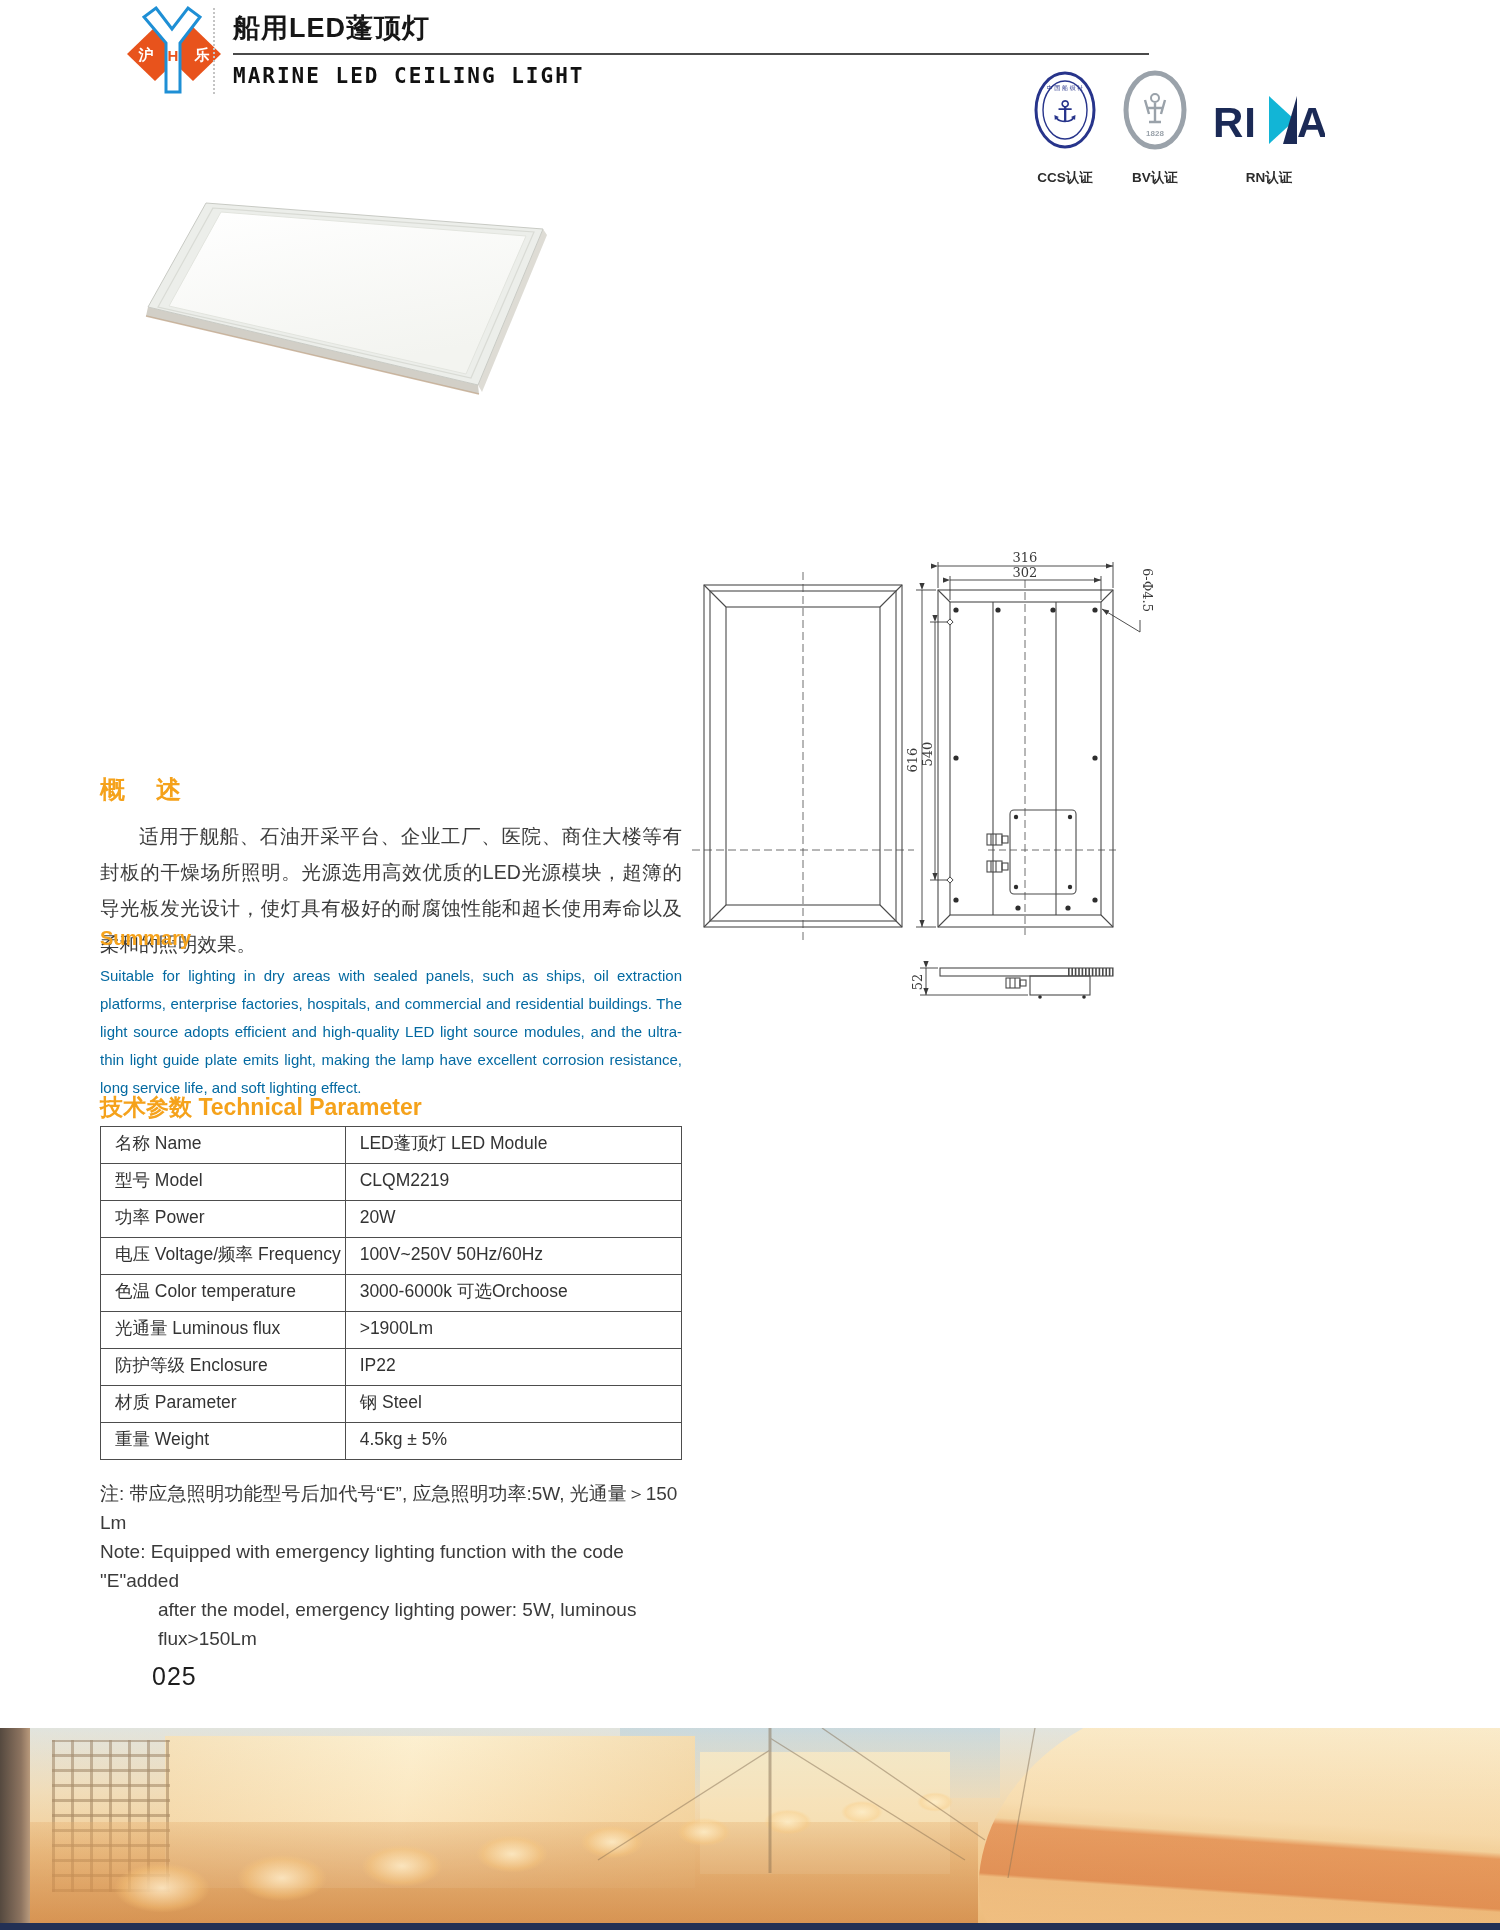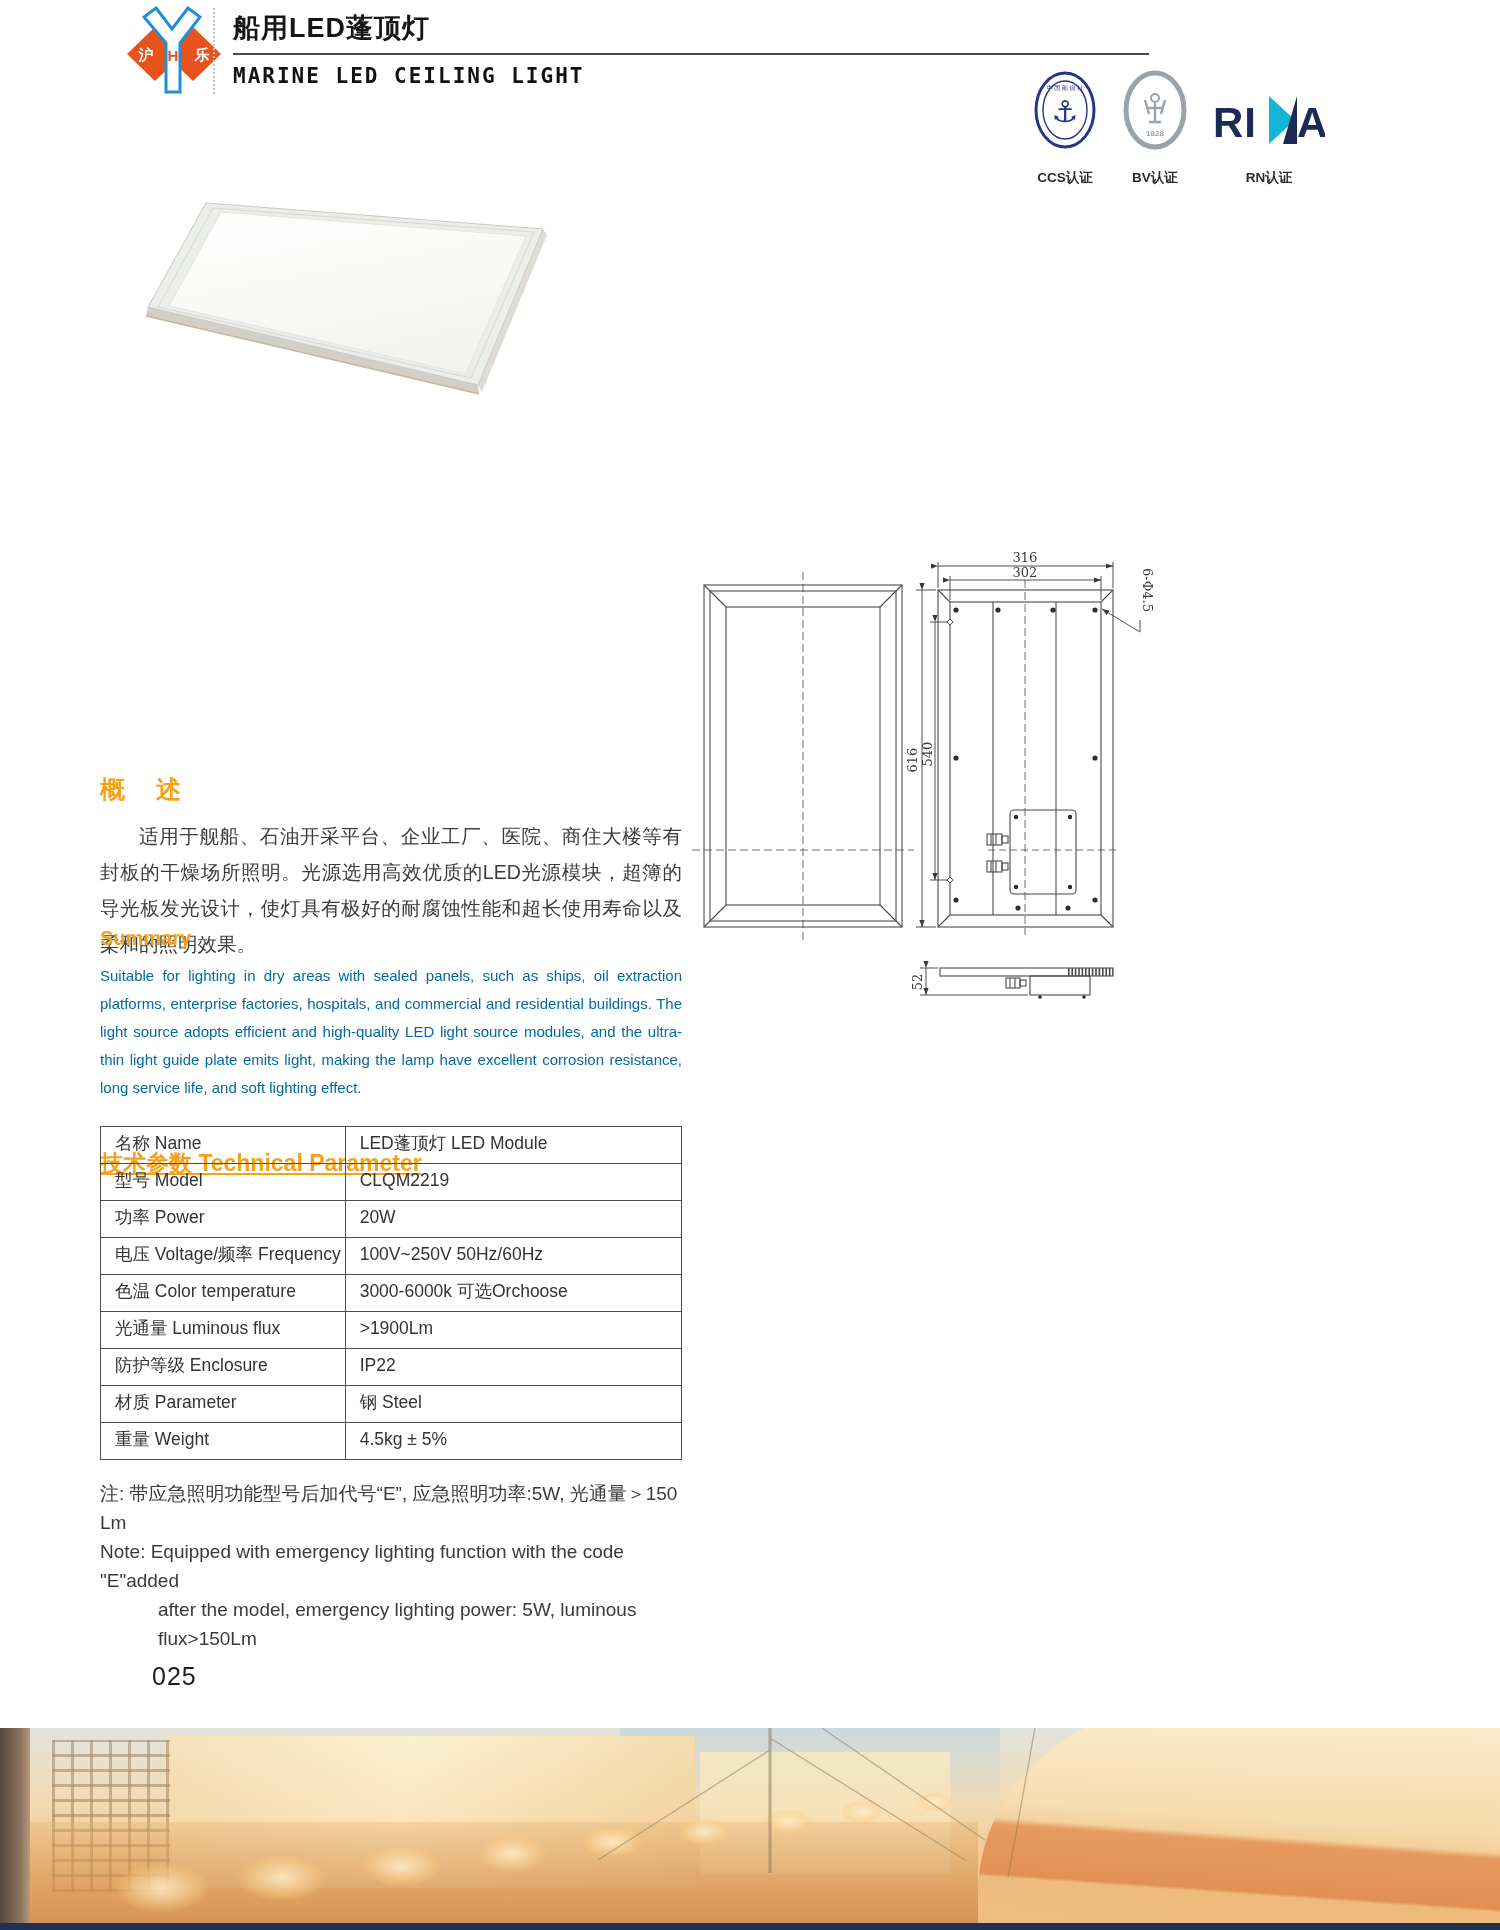--- a/index.html
+++ b/index.html
@@ -22,21 +22,21 @@
   .cert-label { margin-top:19px; font-size:13.5px; color:#2c2c2c; font-weight:bold; }
 
   
   .product-photo { position:absolute; left:138px; top:182px; }
 
   
   .abs { position:absolute; left:100px; width:582px; }
   .sec-heading { color:#f5a21b; font-weight:bold; }
   .h-zh { top:773px; font-size:25px; letter-spacing:3px; }
   .h-summary { top:927px; font-size:20px; }
-  .h-params { top:1148px; font-size:23px;text-decoration:underline; }
+  .h-params { top:1092px; font-size:23px; }
   .para-zh { top:818px; font-size:19.5px; line-height:36px; text-align:justify; text-indent:2em; color:#3c3c3c; }
   .para-en { top:962px; font-size:15px; line-height:28px; text-align:justify; color:#0369a1; }
 
   
   .param-table-wrap { top:1126px; }
   table.params { width:582px; border-collapse:collapse; }
   table.params td { border:1.5px solid #4d4d4d; height:37px; font-size:17.5px; color:#333;
                     padding:0 4px 4px 14px; white-space:nowrap;margin-top:22px; }
   table.params td.c1 { width:240px; }
 

